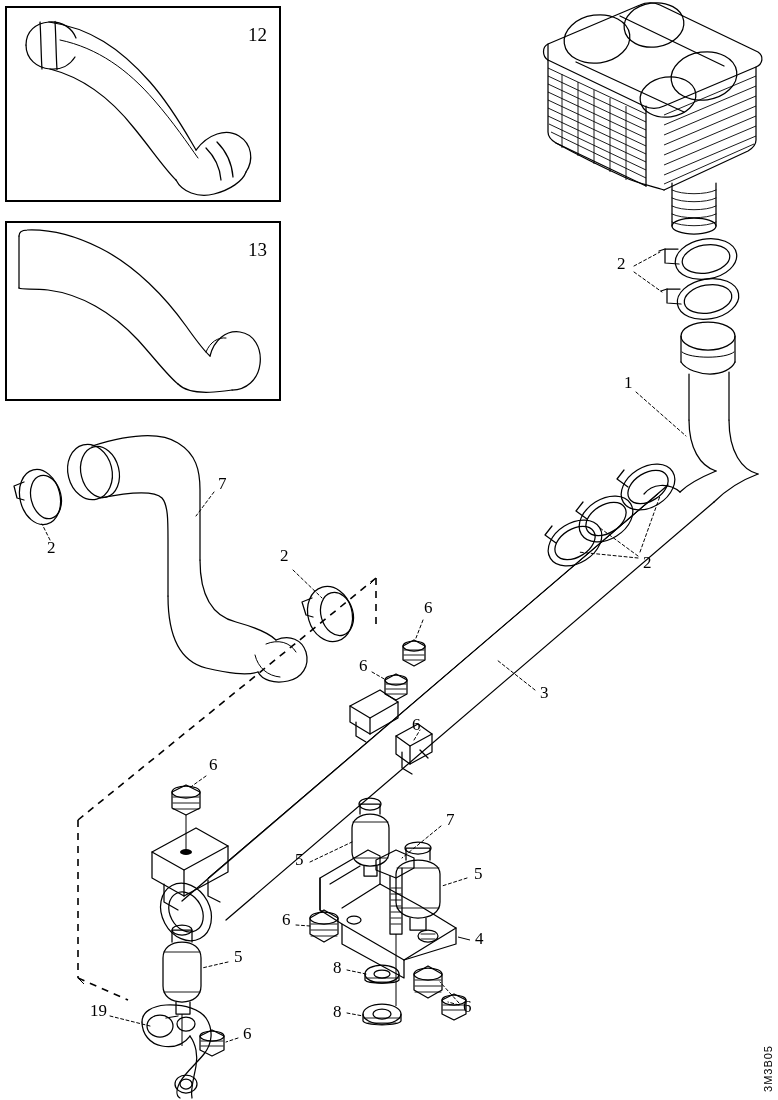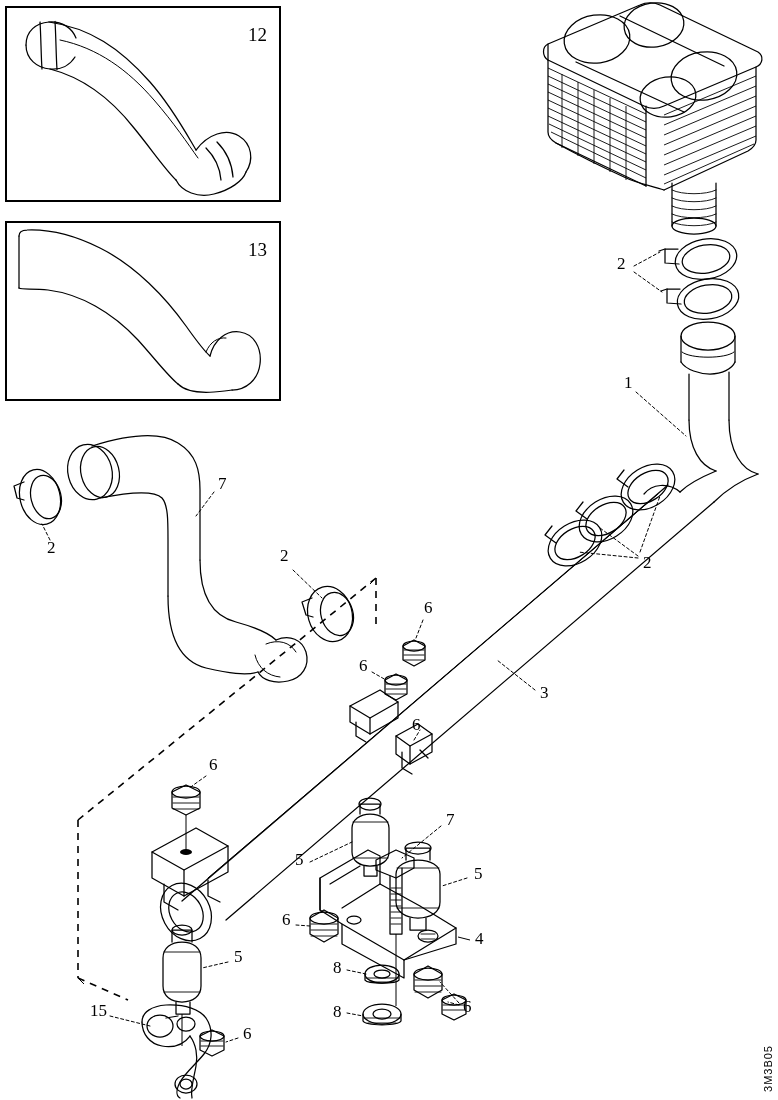--- a/index.html
+++ b/index.html
@@ -546,21 +546,21 @@
     <span class="callout" style="left:209px;top:756px">6</span>
     <span class="callout" style="left:446px;top:811px">7</span>
     <span class="callout" style="left:295px;top:851px">5</span>
     <span class="callout" style="left:474px;top:865px">5</span>
     <span class="callout" style="left:282px;top:911px">6</span>
     <span class="callout" style="left:475px;top:930px">4</span>
     <span class="callout" style="left:234px;top:948px">5</span>
     <span class="callout" style="left:333px;top:959px">8</span>
     <span class="callout" style="left:333px;top:1003px">8</span>
     <span class="callout" style="left:463px;top:998px">6</span>
-    <span class="callout" style="left:90px;top:1002px">15</span>
+    <span class="callout" style="left:90px;top:1002px">19</span>
     <span class="callout" style="left:243px;top:1025px">6</span>
   </div>
 
   <span class="inset-num" style="left:248px;top:25px">12</span>
   <span class="inset-num" style="left:248px;top:240px">13</span>
 
   <span class="sheetcode">3M3B05</span>
 
 </div>
 

